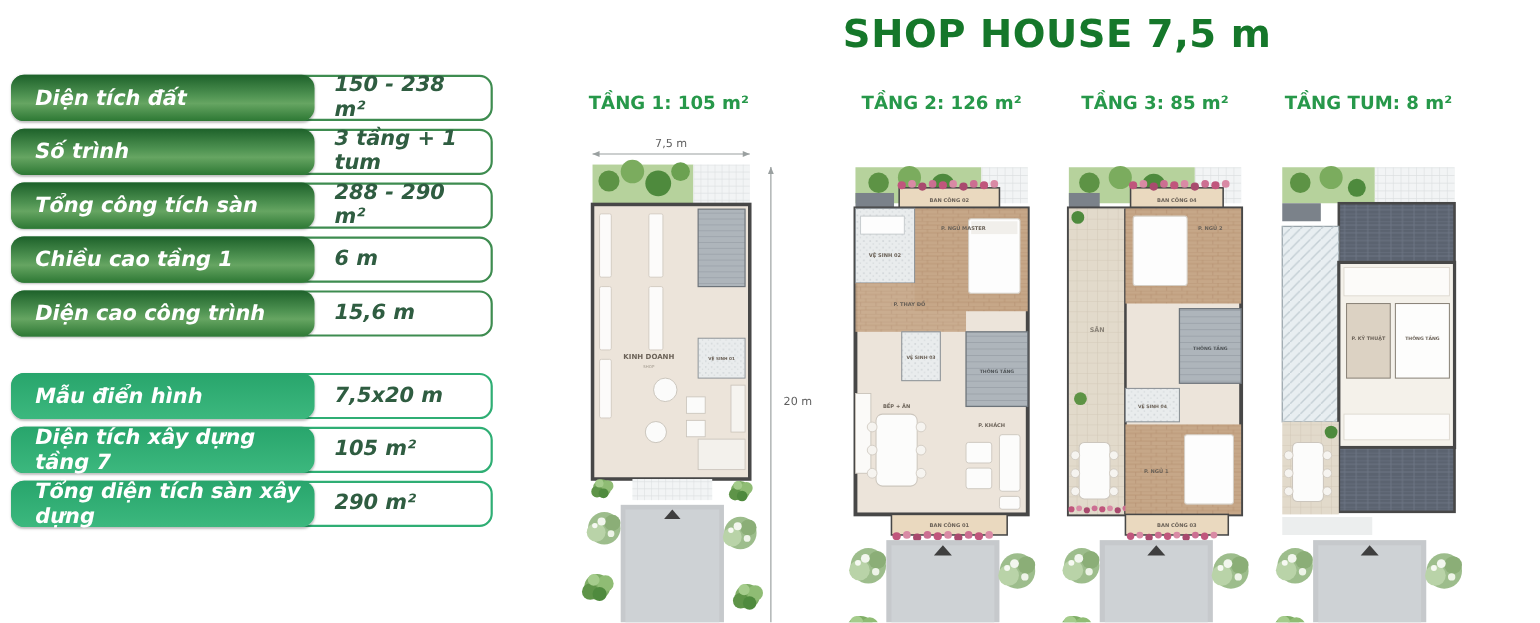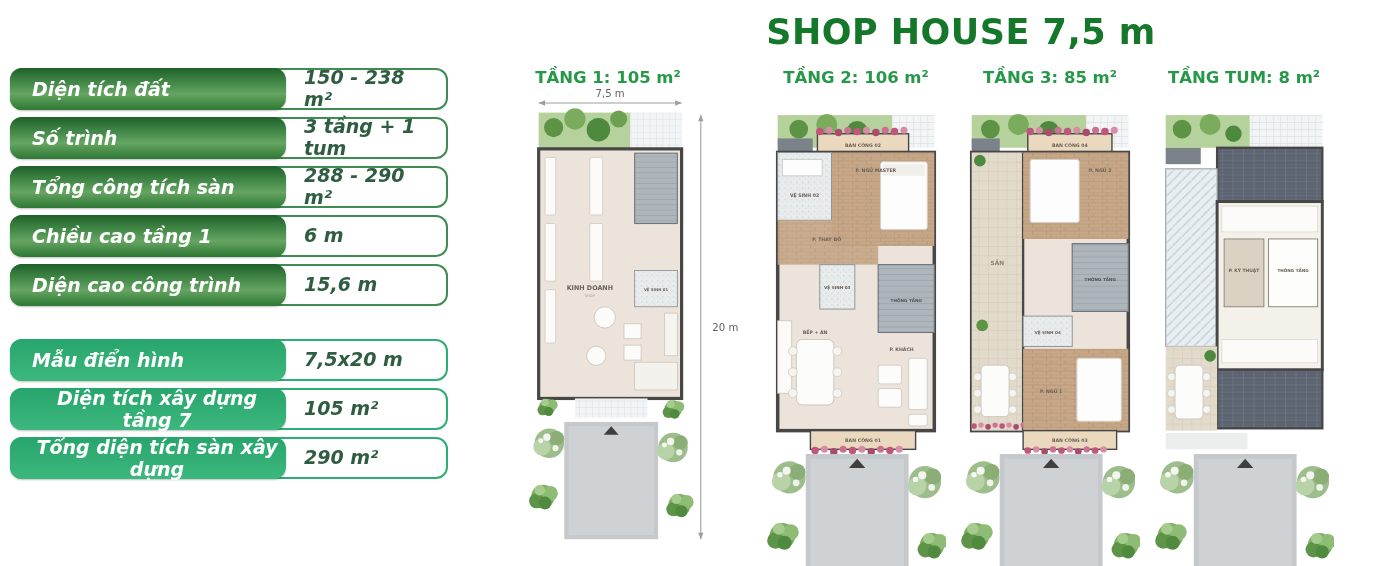--- a/index.html
+++ b/index.html
@@ -21,31 +21,31 @@
   }
   .spec-label {
     position:absolute; left:0; top:0; bottom:0; width:276px;
     border-radius:12px; display:flex; align-items:center;
     padding-left:22px; padding-right:4px;
     color:#fff; font-size:19px; font-weight:700;
     box-shadow:0 1px 2px rgba(0,0,0,0.25);
   }
   .g1 .spec-label { background:linear-gradient(180deg,#1d612a 0%,#4f9352 45%,#66a562 62%,#2d7834 100%); }
   .g1 .spec-value { border-color:#3e8c50; }
-  .g2 .spec-label { background:linear-gradient(180deg,#27a express06a,#3cb87e);text-align:center; }
+  .g2 .spec-label { background:linear-gradient(180deg,#27a express06a,#3cb87e); }
   .g2 .spec-label { background:linear-gradient(180deg,#28a56c,#3cb87e); }
   .g2 .spec-value { border-color:#2fae74; }
 
   
   .plans { position:absolute; left:528px; top:12px; width:866px; }
-  .page-title { text-align:center; font-size:35px; font-weight:700; color:#15772a; letter-spacing:.5px; margin-bottom:16px; }
+  .page-title { text-align:center; font-size:35px; font-weight:700; color:#15772a; letter-spacing:.5px; margin-bottom:32px; }
   .plan-grid { display:flex; gap:14px; align-items:flex-start; }
   .plan { width:180px; }
   .plan.first { width:224px; }
-  .plan-title { font-size:16.5px; font-weight:700; color:#27984a; text-align:center; margin-bottom:0; }
+  .plan-title { font-size:16.5px; font-weight:700; color:#27984a; text-align:center; margin-bottom:21px; }
   .plan.first .plan-title { width:160px; }
   .plan-svg { width:100%; height:auto; display:block; }
 
   svg text { font-family:"DejaVu Sans","Liberation Sans",sans-serif; }
   .rl { font-size:5px; font-weight:700; fill:#6b6258; text-anchor:middle; }
   .rs { font-size:3.4px; fill:#a39b90; text-anchor:middle; }
   .dim { font-size:9.5px; fill:#5f5f5f; text-anchor:middle; font-weight:500; }
 </style>
 </head>
 <body>
@@ -211,21 +211,21 @@
 
           <rect x="44" y="292" width="68" height="18" fill="#f2f4f5"></rect>
             <rect x="44" y="292" width="68" height="18" fill="url(#tgrid)"></rect>
           <use href="#treeA" transform="translate(18,300) scale(0.7)"></use>
           <use href="#treeA" transform="translate(136,302) scale(0.75)"></use>
           <use href="#fyard"></use>
         </svg>
       </section>
 
       <section class="plan">
-        <h2 class="plan-title">TẦNG 2: 106 m²</h2>
+        <h2 class="plan-title">TẦNG 2: 126 m²</h2>
         <svg class="plan-svg" viewBox="0 0 154 436">
           <rect x="10" y="24" width="98" height="28" fill="#b6d29c"></rect>
           <circle cx="28" cy="36" r="8" fill="#5d9345"></circle>
             <circle cx="52" cy="32" r="9" fill="#7bac5e"></circle>
             <circle cx="78" cy="38" r="9" fill="#4e8a3d"></circle>
           <rect x="108" y="24" width="36" height="28" fill="#f2f4f5"></rect>
             <rect x="108" y="24" width="36" height="28" fill="url(#tgrid)"></rect>
           <rect x="10" y="44" width="30" height="12" fill="#7b828a"></rect>
           <rect x="44" y="40" width="78" height="16" fill="#ead9bf" stroke="#474747" stroke-width="1.2"></rect>
           <use href="#flowers" transform="translate(46,38)"></use>

